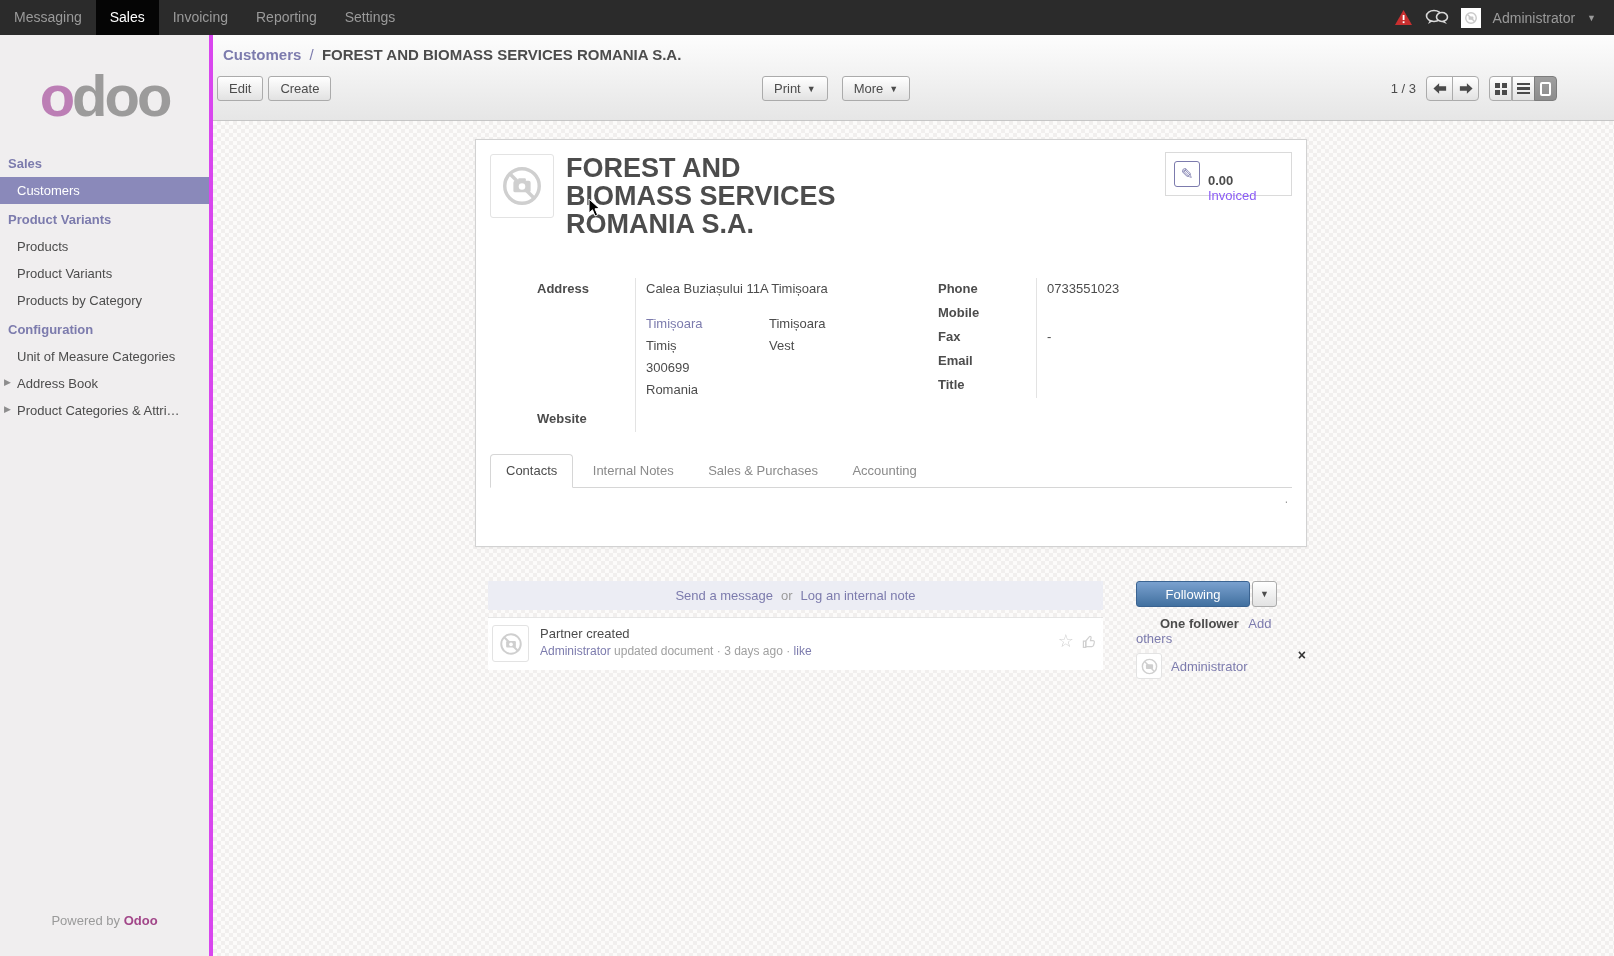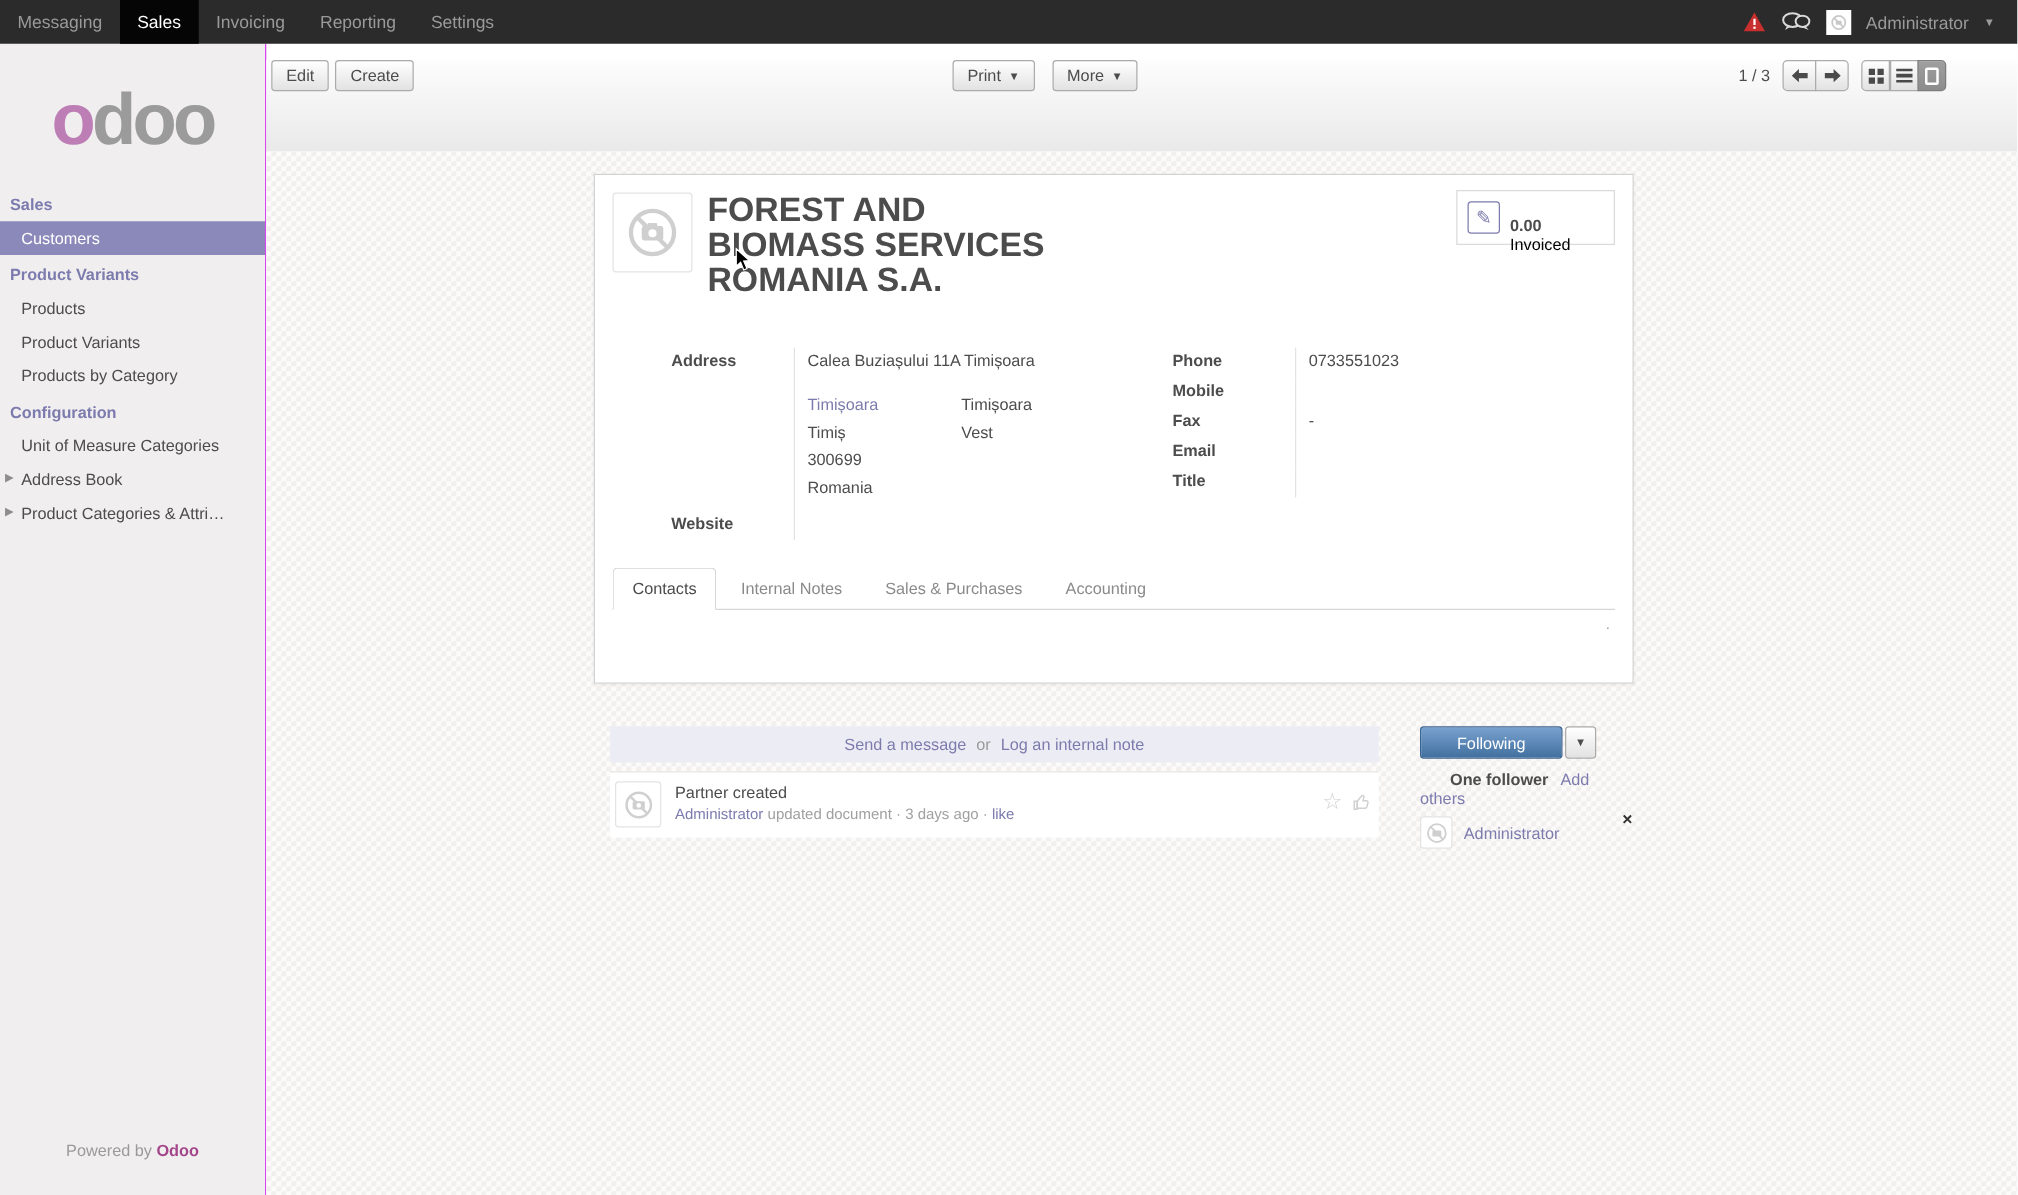--- a/index.html
+++ b/index.html
@@ -11,21 +11,21 @@
   .topbar-menu { display:flex; }
   .topbar-item { color:#9a9a9a; font-size:14px; line-height:35px; padding:0 14px; cursor:pointer; }
   .topbar-item.active { background:#050505; color:#fff; }
   .topbar-right { margin-left:auto; display:flex; align-items:center; gap:12px; padding-right:18px; }
   .warn-icon, .chat-icon { display:flex; align-items:center; }
   .tb-avatar { width:20px; height:20px; background:#fff; display:flex; align-items:center; justify-content:center; }
   .tb-user { color:#9a9a9a; font-size:14px; }
   .tb-caret { color:#9a9a9a; font-size:9px; }
 
   
-  .sidebar { position:absolute; top:35px; left:0; bottom:0; width:213px; background:#f0eeef; border-right:1px solid #d946ef; }
+  .sidebar { position:absolute; top:35px; left:0; bottom:0; width:213px; background:#f0eeef; border-right:4px solid #d946ef; }
   .logo { text-align:center; margin-top:8px; font-size:58px; font-weight:bold; letter-spacing:-3px; color:#9c9b9b; line-height:105px; user-select:none; }
   .logo .o1 { color:#bc7eb5; }
   .side-section-title { color:#7c7bad; font-weight:bold; font-size:13px; padding:8px 8px 6px 8px; }
   .side-item { font-size:13px; color:#4c4c4c; padding:6px 8px 6px 17px; cursor:pointer; position:relative; }
   .side-item.selected { background:#8a89ba; color:#fff; }
   .side-item .exp { position:absolute; left:4px; top:7px; font-size:9px; color:#8d8d8d; }
   .powered { position:absolute; bottom:28px; width:100%; text-align:center; font-size:13px; color:#9a9a9a; }
   .powered b { color:#a24689; }
 
   
@@ -61,21 +61,21 @@
     background-size:8px 8px; background-position:0 0,4px 4px; }
 
   
   .sheet { position:relative; margin:18px 0 0 262px; width:832px; min-height:392px; background:#fff; border:1px solid #d2d2d2; box-shadow:0 1px 3px rgba(0,0,0,.06); padding:14px; }
   .broken-img { background:#fff; display:flex; align-items:center; justify-content:center; }
   .sheet-avatar { position:absolute; left:14px; top:14px; width:64px; height:64px; border:1px solid #e3e3e3; border-radius:3px; }
   .sheet-title { margin-left:76px; width:305px; font-size:27px; font-weight:bold; color:#4c4c4c; line-height:28px; min-height:110px; }
   .stat-btn { position:absolute; right:14px; top:12px; width:127px; height:44px; border:1px solid #dadada; background:#fff; display:flex; align-items:center; padding:0 8px; gap:8px; cursor:pointer; }
   .stat-ic { width:26px; height:26px; border:1px solid #7c7bad; border-radius:3px; color:#7c7bad; font-size:15px; display:flex; align-items:center; justify-content:center; }
   .stat-val { font-size:13px; font-weight:bold; color:#4c4c4c;margin-top:28px; }
-  .stat-lbl { font-size:13px; color:#000000; }
+  .stat-lbl { font-size:13px; color:#8b5cf6; }
 
   .fields { display:flex; margin-top:14px; }
   .fcol { width:50%; display:grid; grid-template-columns:145px 1fr; align-content:start; }
   .flabel { font-size:13px; font-weight:bold; color:#4c4c4c; padding:3px 0;margin-left:47px; }
   .fvalue { font-size:13px; color:#4c4c4c; border-left:1px solid #e3e3e3; padding:3px 0 3px 10px; min-height:24px; }
   .city-grid { display:grid; grid-template-columns:123px auto; line-height:22px; margin-top:17px; }
   .link { color:#7c7bad; cursor:pointer; text-decoration:none; }
 
   .tabs { margin-top:21px; border-bottom:1px solid #d6d6d6; padding-left:0; }
   .tab { display:inline-block; font-size:13px; color:#8a8a8a; padding:8px 15px 9px; cursor:pointer; position:relative; top:1px; }
@@ -166,20 +166,25 @@
     <div class="side-section-title">Configuration</div>
     <div class="side-item">Unit of Measure Categories</div>
     <div class="side-item"><span class="exp">▶</span><span>Address Book</span></div>
     <div class="side-item"><span class="exp">▶</span><span>Product Categories &amp; Attri…</span></div>
 
     <div class="powered"><span>Powered by</span> <b>Odoo</b></div>
   </div>
 
   <div class="main">
     <div class="control-panel">
+      <div class="breadcrumb">
+        <span class="parent">Customers</span>
+        <span class="sep">/</span>
+        <span class="current">FOREST AND BIOMASS SERVICES ROMANIA S.A.</span>
+      </div>
       <div class="toolbar">
         <div class="left-buttons">
           <button class="btn">Edit</button>
           <button class="btn">Create</button>
         </div>
         <div class="center-buttons">
           <button class="btn">
               <span>Print</span>
               <span class="caret">▼</span>
             </button>

